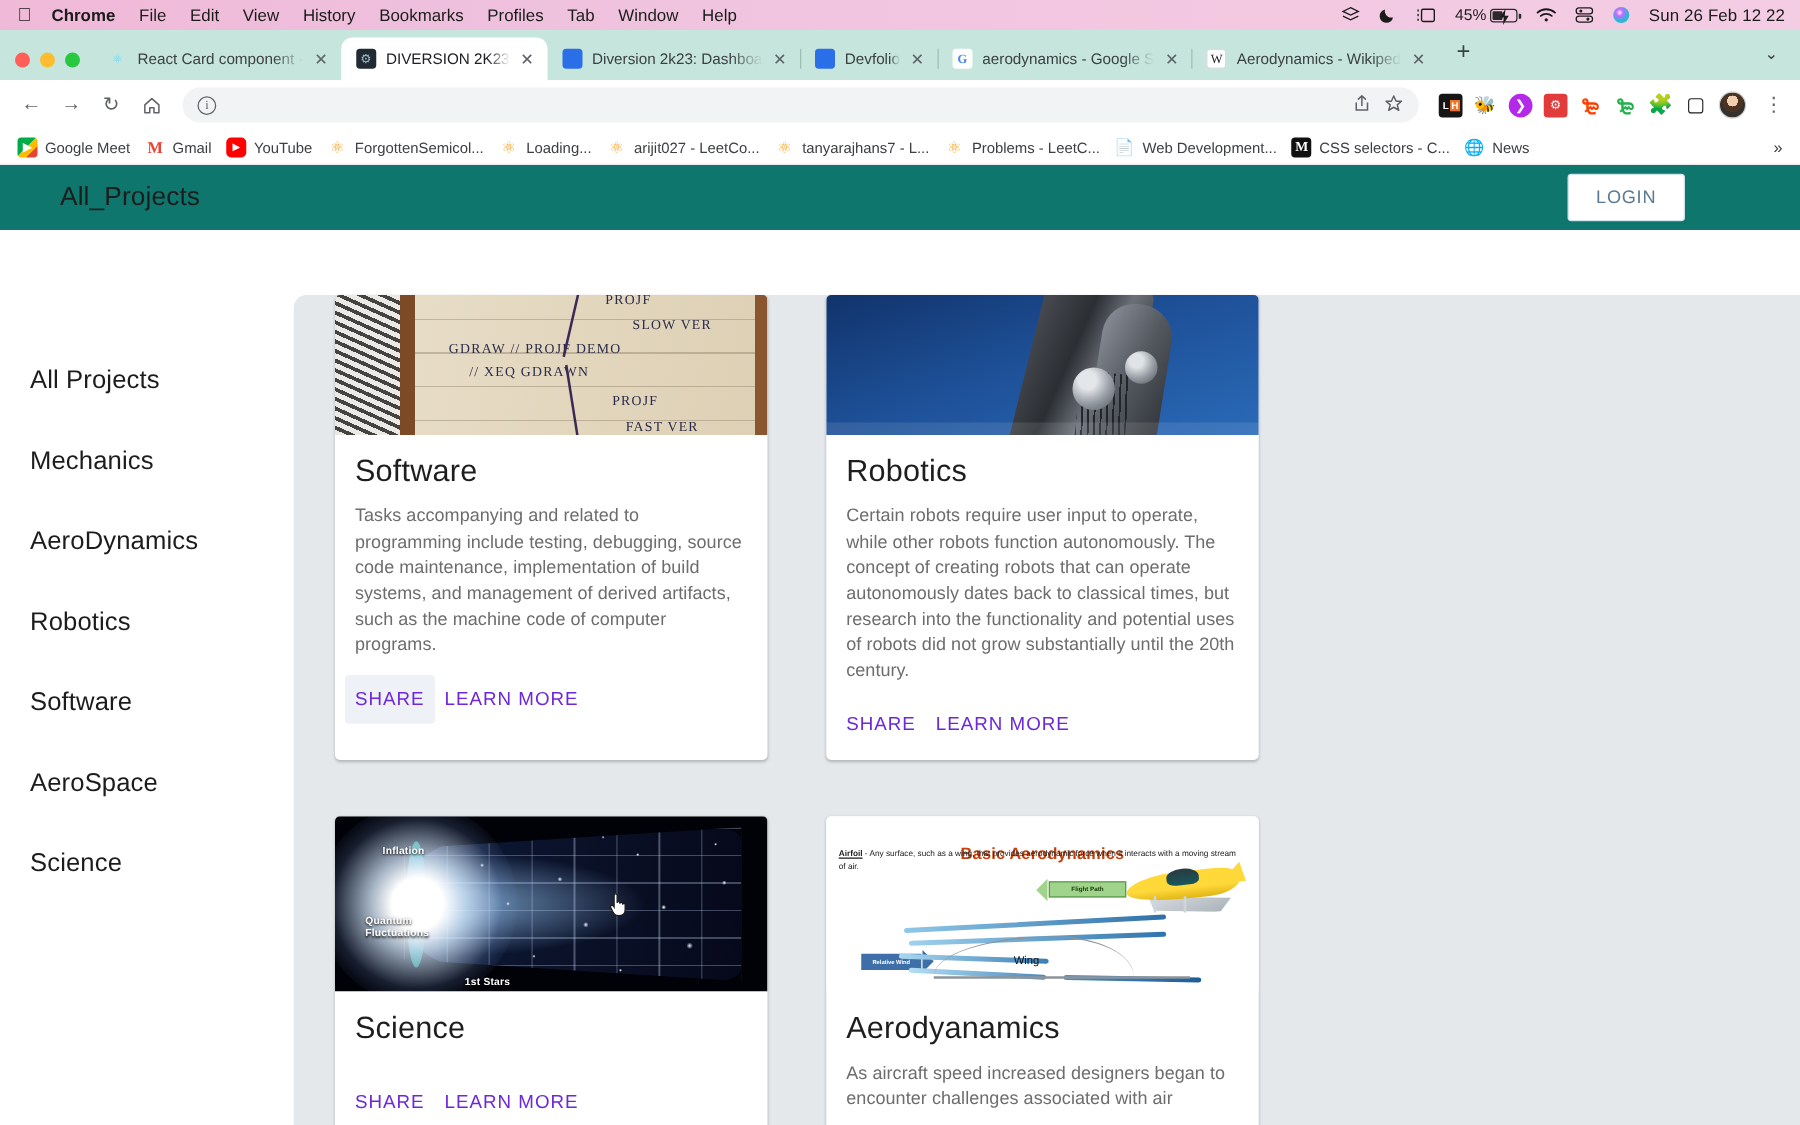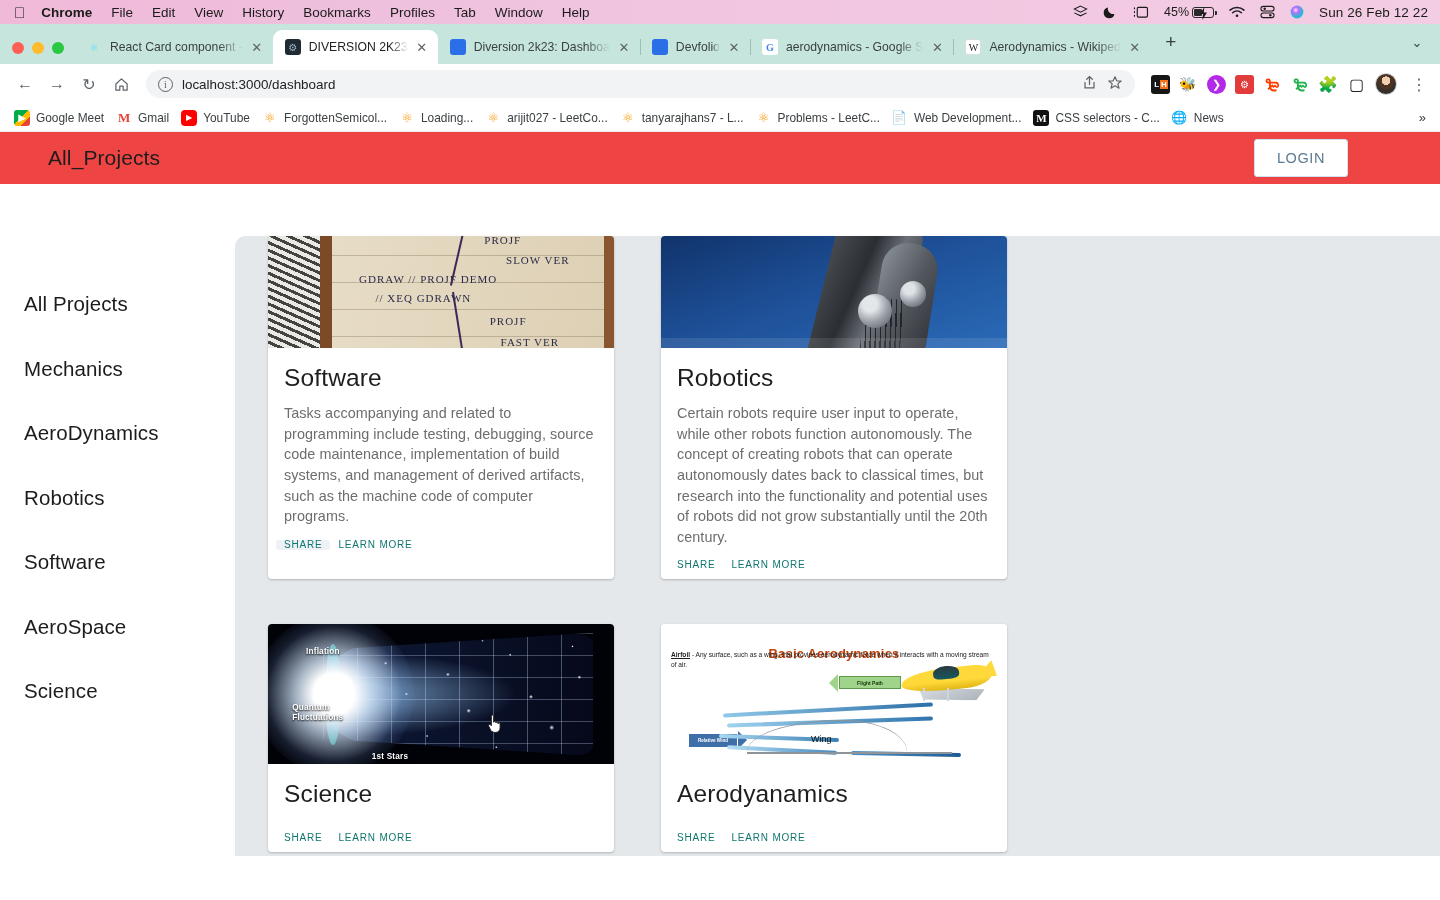--- a/index.html
+++ b/index.html
@@ -171,21 +171,21 @@
   .page {
     position: relative;
     height: 772px;
     background: #ffffff;
     overflow: hidden;
   }
   .site-header {
     height: 52px;
     display: flex; align-items: center; justify-content: space-between;
     padding: 0 92px 0 48px;
-    background: #ef4444;
+    background: #0f766e;
   }
   .site-title {
     font-size: 21px; color: #1d1d1d; font-weight: 400; letter-spacing: .1px;
   }
   .login-btn {
     border: 1px solid #cfe2ef;
     color: #5b7a92;
     background: #ffffff;
     font-size: 14.5px;
     letter-spacing: .6px;
@@ -240,22 +240,22 @@
     letter-spacing: .15px; margin-bottom: 11px; line-height: 1.15;
   }
   .card-text {
     font-size: 14.4px; line-height: 1.43; color: #6d6d6d; letter-spacing: .05px;
   }
   .card-actions {
     display: flex; align-items: center; gap: 0px;
     padding: 13px 8px 9px 8px;
   }
   .cbtn {
-    font-size: 10px; letter-spacing: .8px; color: #0f766e;
-    padding: 0 8px; border-radius: 3px; line-height: 1;
+    font-size: 15px; letter-spacing: .8px; color: #6d28d9;
+    padding: 12px 8px; border-radius: 3px; line-height: 1;
     background: transparent;
   }
   .cbtn.hovered { background: #eef2f6; }
 
   
   .media-notes { background: #b9ada1; }
   .media-notes .paper {
     position: absolute; left: 15%; top: -6%; right: 0%; bottom: -6%;
     background: linear-gradient(100deg,#e7dcc6 0%, #e2d6bd 50%, #ddd0b5 100%);
     border-left: 12px solid #7d4a28;
@@ -568,21 +568,20 @@
     <span class="tbtn">→</span>
     <span class="tbtn">↻</span>
     <span class="tbtn">
       <svg width="15" height="15" viewBox="0 0 16 16">
           <path d="M8 2 2 7.4V14h4.2V9.8h3.6V14H14V7.4Z" fill="none" stroke="#5f6368" stroke-width="1.3" stroke-linejoin="round"></path>
         </svg>
     </span>
 
     <div class="omnibox">
       <span class="info">i</span>
-      <span class="url">localhost:3000/dashboard</span>
       <span class="omni-actions">
         <span>
           <svg width="15" height="15" viewBox="0 0 16 16">
               <path d="M8 1.8 8 10M5 4.6 8 1.7l3 2.9" fill="none" stroke="#5f6368" stroke-width="1.3" stroke-linecap="round"></path>
               <path d="M3.2 7.4v6.4h9.6V7.4" fill="none" stroke="#5f6368" stroke-width="1.3"></path>
             </svg>
         </span>
         <span>
           <svg width="16" height="16" viewBox="0 0 16 16">
               <path d="M8 1.8 9.9 6h4.3l-3.4 2.9 1.2 4.3L8 10.8 4 13.2l1.2-4.3L1.8 6h4.3Z" fill="none" stroke="#5f6368" stroke-width="1.2" stroke-linejoin="round"></path>
@@ -779,20 +778,21 @@
 
             <span class="plane-wing"></span>
             <span class="plane-body"></span>
             <span class="plane-canopy"></span>
             <span class="plane-tail"></span>
             <span class="gear" style="left:262px;top:64px;"></span>
             <span class="gear" style="left:286px;top:64px;"></span>
           </div>
           <div class="card-body">
             <h2 class="card-title">Aerodyanamics</h2>
+            <p class="card-text">As aircraft speed increased designers began to encounter challenges associated with air</p>
           </div>
           <div class="card-actions">
             <span class="cbtn">SHARE</span>
             <span class="cbtn">LEARN MORE</span>
           </div>
         </article>
 
       </div>
     </main>
   </div>

